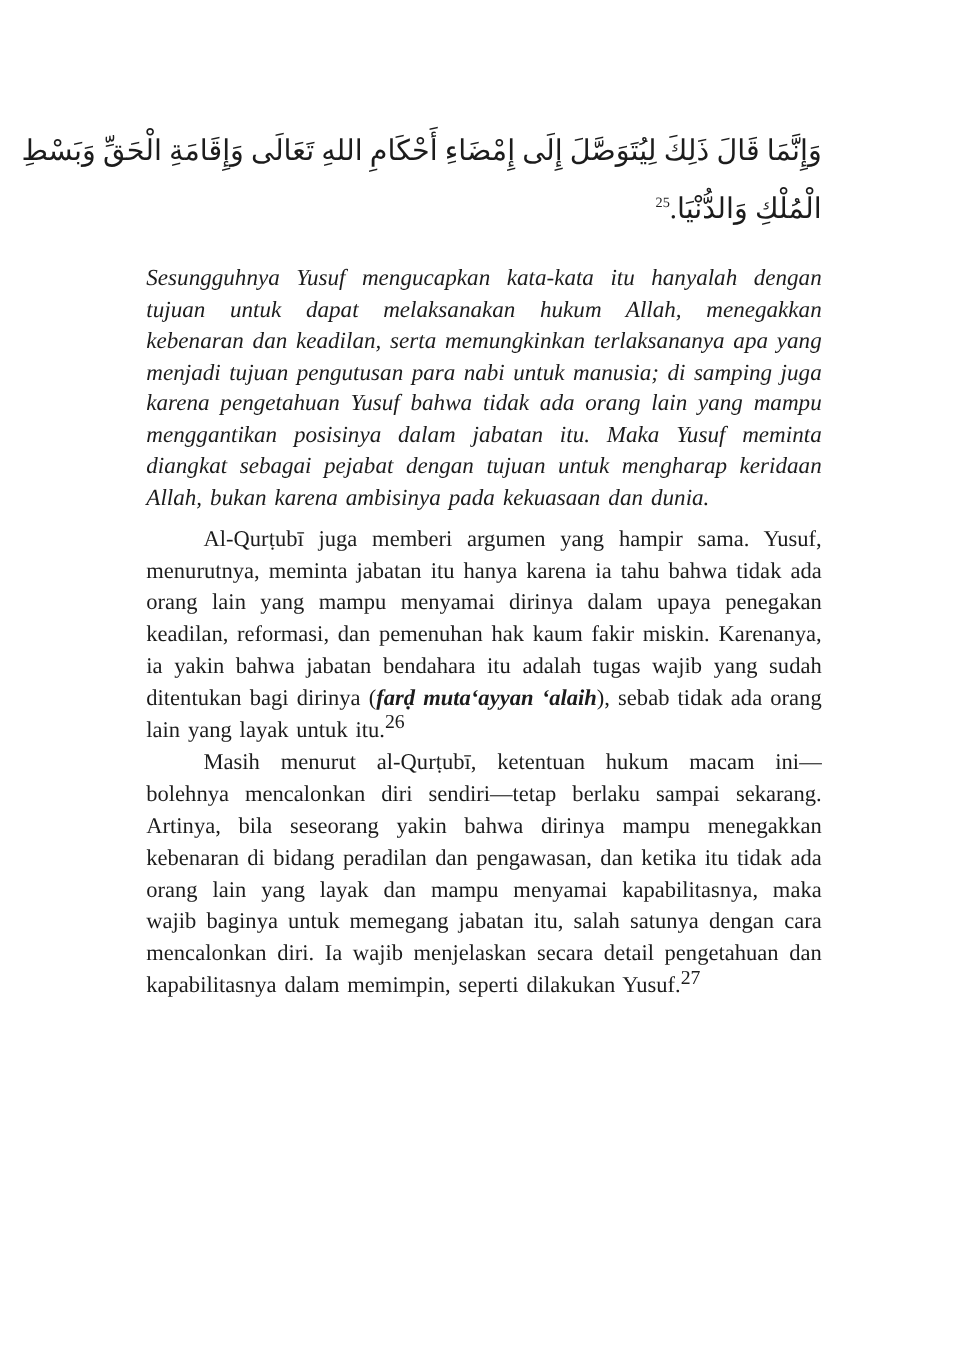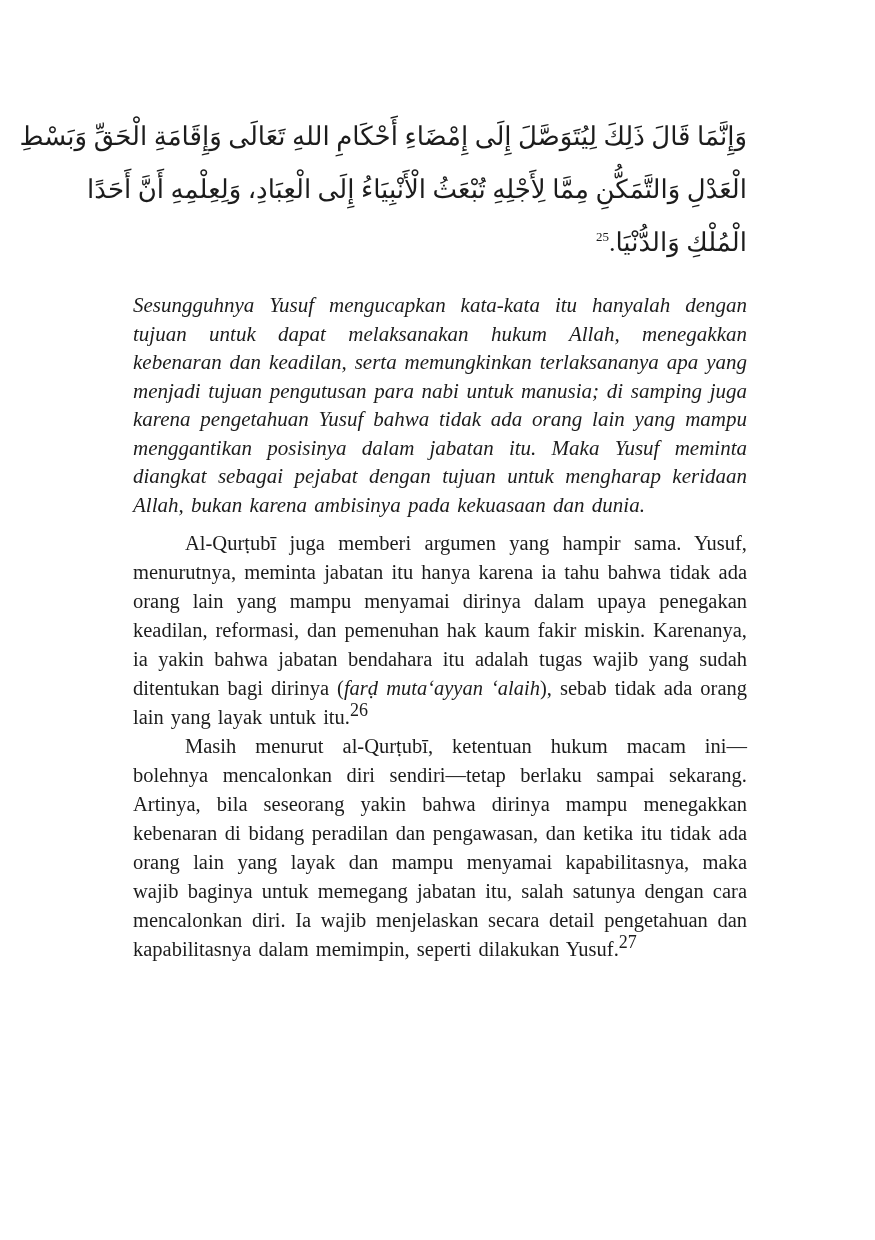--- a/index.html
+++ b/index.html
@@ -64,20 +64,21 @@
     font-size: 20.5px;
     line-height: 29px;
     text-align: justify;
     text-justify: inter-word;
     text-indent: 52px;
     margin: 0;
     word-spacing: 2px;
   }
   .body-para .italic {
     font-style: italic;
+    font-weight: bold;
   }
   .body-para sup, .footnote-ref {
     font-size: 18px;
     vertical-align: super;
     line-height: 0;
   }
 
   
   .footer {
     position: absolute;
@@ -96,21 +97,20 @@
   }
 </style>
 </head>
 <body>
 
 <div class="page">
   <div class="content">
 
     <div class="arabic-quote" lang="ar" dir="rtl">
       <div class="arabic-line">وَإِنَّمَا قَالَ ذَلِكَ لِيُتَوَصَّلَ إِلَى إِمْضَاءِ أَحْكَامِ اللهِ تَعَالَى وَإِقَامَةِ الْحَقِّ وَبَسْطِ</div>
-      <div class="arabic-line">الْعَدْلِ وَالتَّمَكُّنِ مِمَّا لِأَجْلِهِ تُبْعَثُ الْأَنْبِيَاءُ إِلَى الْعِبَادِ، وَلِعِلْمِهِ أَنَّ أَحَدًا</div>
       <div class="arabic-line last"><span>الْمُلْكِ وَالدُّنْيَا.</span><sup>25</sup></div>
     </div>
 
     <p class="translation">Sesungguhnya Yusuf mengucapkan kata-kata itu hanyalah dengan tujuan untuk dapat melaksanakan hukum Allah, menegakkan kebenaran dan keadilan, serta memungkinkan terlaksananya apa yang menjadi tujuan pengutusan para nabi untuk manusia; di samping juga karena pengetahuan Yusuf bahwa tidak ada orang lain yang mampu menggantikan posisinya dalam jabatan itu. Maka Yusuf meminta diangkat sebagai pejabat dengan tujuan untuk mengharap keridaan Allah, bukan karena ambisinya pada kekuasaan dan dunia.</p>
 
     <p class="body-para"><span>Al-Qurṭubī juga memberi argumen yang hampir sama. Yusuf, menurutnya, meminta jabatan itu hanya karena ia tahu bahwa tidak ada orang lain yang mampu menyamai dirinya dalam upaya penegakan keadilan, reformasi, dan pemenuhan hak kaum fakir miskin. Karenanya, ia yakin bahwa jabatan bendahara itu adalah tugas wajib yang sudah ditentukan bagi dirinya (</span><span class="italic">farḍ muta‘ayyan ‘alaih</span><span>), sebab tidak ada orang lain yang layak untuk itu.</span><sup class="footnote-ref">26</sup></p>
 
     <p class="body-para"><span>Masih menurut al-Qurṭubī, ketentuan hukum macam ini—bolehnya mencalonkan diri sendiri—tetap berlaku sampai sekarang. Artinya, bila seseorang yakin bahwa dirinya mampu menegakkan kebenaran di bidang peradilan dan pengawasan, dan ketika itu tidak ada orang lain yang layak dan mampu menyamai kapabilitasnya, maka wajib baginya untuk memegang jabatan itu, salah satunya dengan cara mencalonkan diri. Ia wajib menjelaskan secara detail pengetahuan dan kapabilitasnya dalam memimpin, seperti dilakukan Yusuf.</span><sup class="footnote-ref">27</sup></p>
 
   </div>

